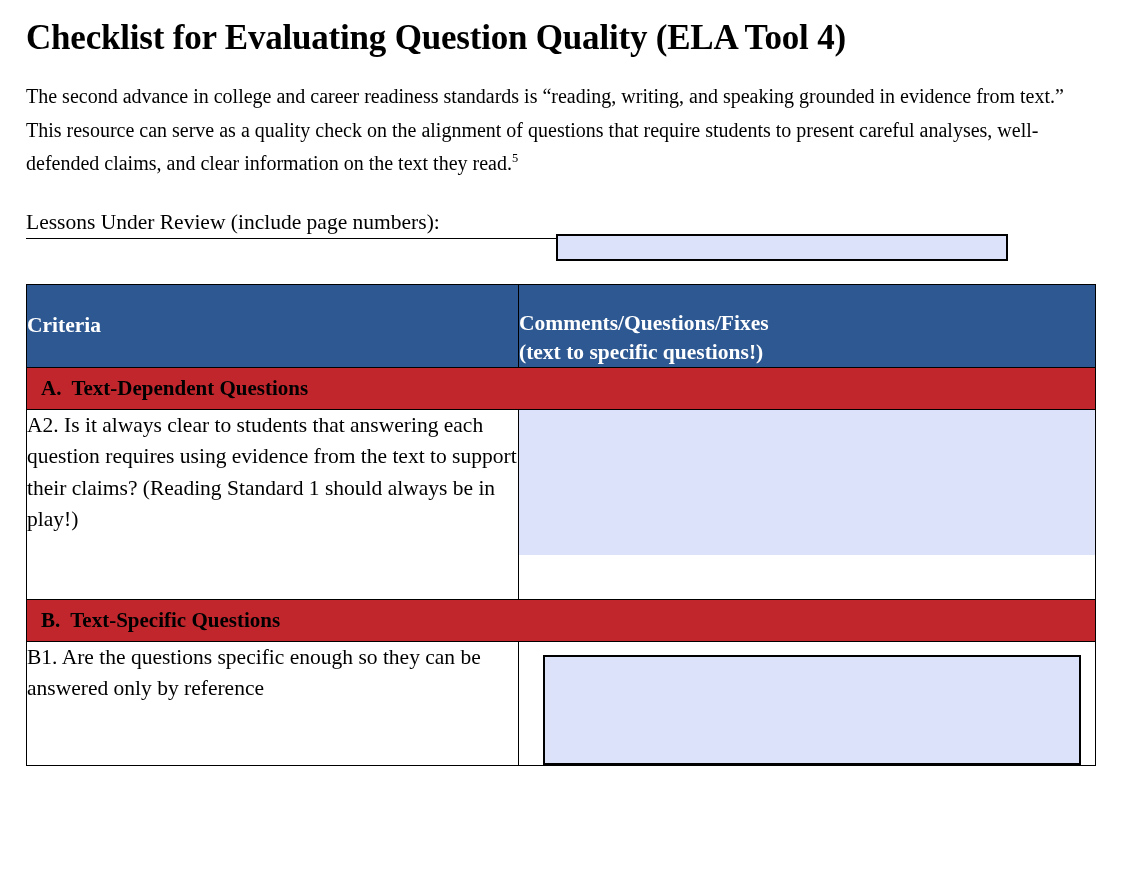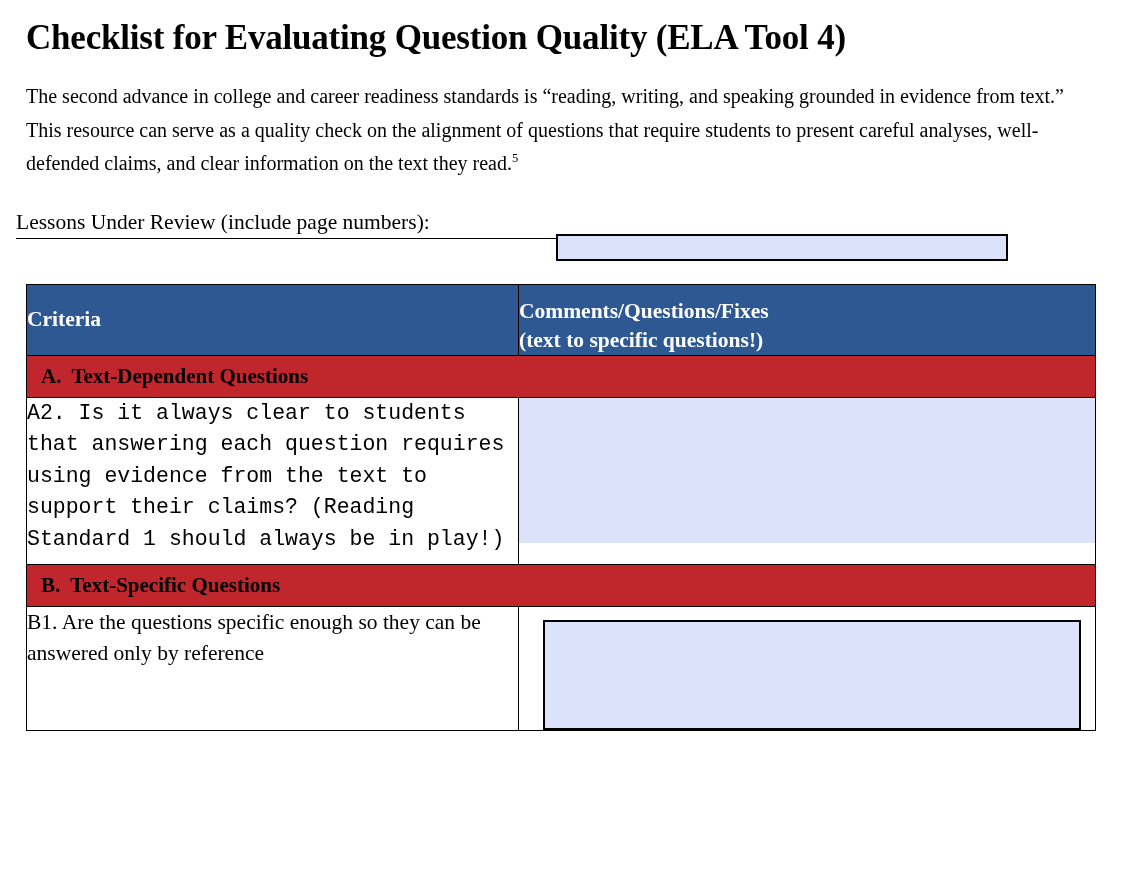--- a/index.html
+++ b/index.html
@@ -43,21 +43,21 @@
   }
   .intro sup {
     font-size: 0.62em;
     vertical-align: super;
     line-height: 0;
   }
 
   
   .lessons-row {
     position: relative;
-    padding: 26px 26px 0 16px;
+    padding: 26px 26px 0 26px;
     font-size: 21.5px;
     line-height: 30px;
     white-space: nowrap;
   }
   .lessons-label {
     display: inline-block;
     border-bottom: 1.5px solid #000;
     padding-bottom: 1px;
   }
   .lessons-underline {
@@ -108,21 +108,21 @@
     font-weight: bold;
     font-size: 21.5px;
     line-height: 29px;
     padding: 12px 12px 12px 14px;
     height: 70px;
     box-sizing: border-box;
     vertical-align: middle;
     text-align: left;
   }
   .hdr-cell.criteria-hdr { vertical-align: middle; }
-  .hdr-cell.comments-hdr { vertical-align: top; padding-top: 12px; }
+  .hdr-cell.comments-hdr { vertical-align: top; padding-top: 24px; }
   .hdr-line { display: block; }
 
   
   .section-band td {
     background: #c1262d;
     color: #000000;
     font-weight: bold;
     font-size: 21px;
     line-height: 26px;
     padding: 7px 0 8px 14px;
@@ -159,21 +159,21 @@
     display: block;
   }
   .comment-field.bordered {
     border: 2px solid #000000;
   }
   .row-a1 .comment-field { height: 145px; }
   .row-a2 .comment-field { height: 145px; }
   .row-b1 .comment-field { height: 110px; }
 
   .row-a1 .criteria-cell { height: 167px; box-sizing: border-box; }
-  .row-a2 .criteria-cell { height: 167px; box-sizing: border-box; font-family: Liberation Mono, monospace; }
+  .row-a2 .criteria-cell { height: 190px; box-sizing: border-box; }
   .row-b1 .criteria-cell { height: 70px;  box-sizing: border-box; }
   .row-b1 .comments-cell { padding-top: 13px; padding-left: 24px; padding-right: 14px; }
 </style>
 </head>
 <body>
 
 <div class="page">
 
   <h1 class="doc-title">Checklist for Evaluating Question Quality (ELA Tool 4)</h1>
 

